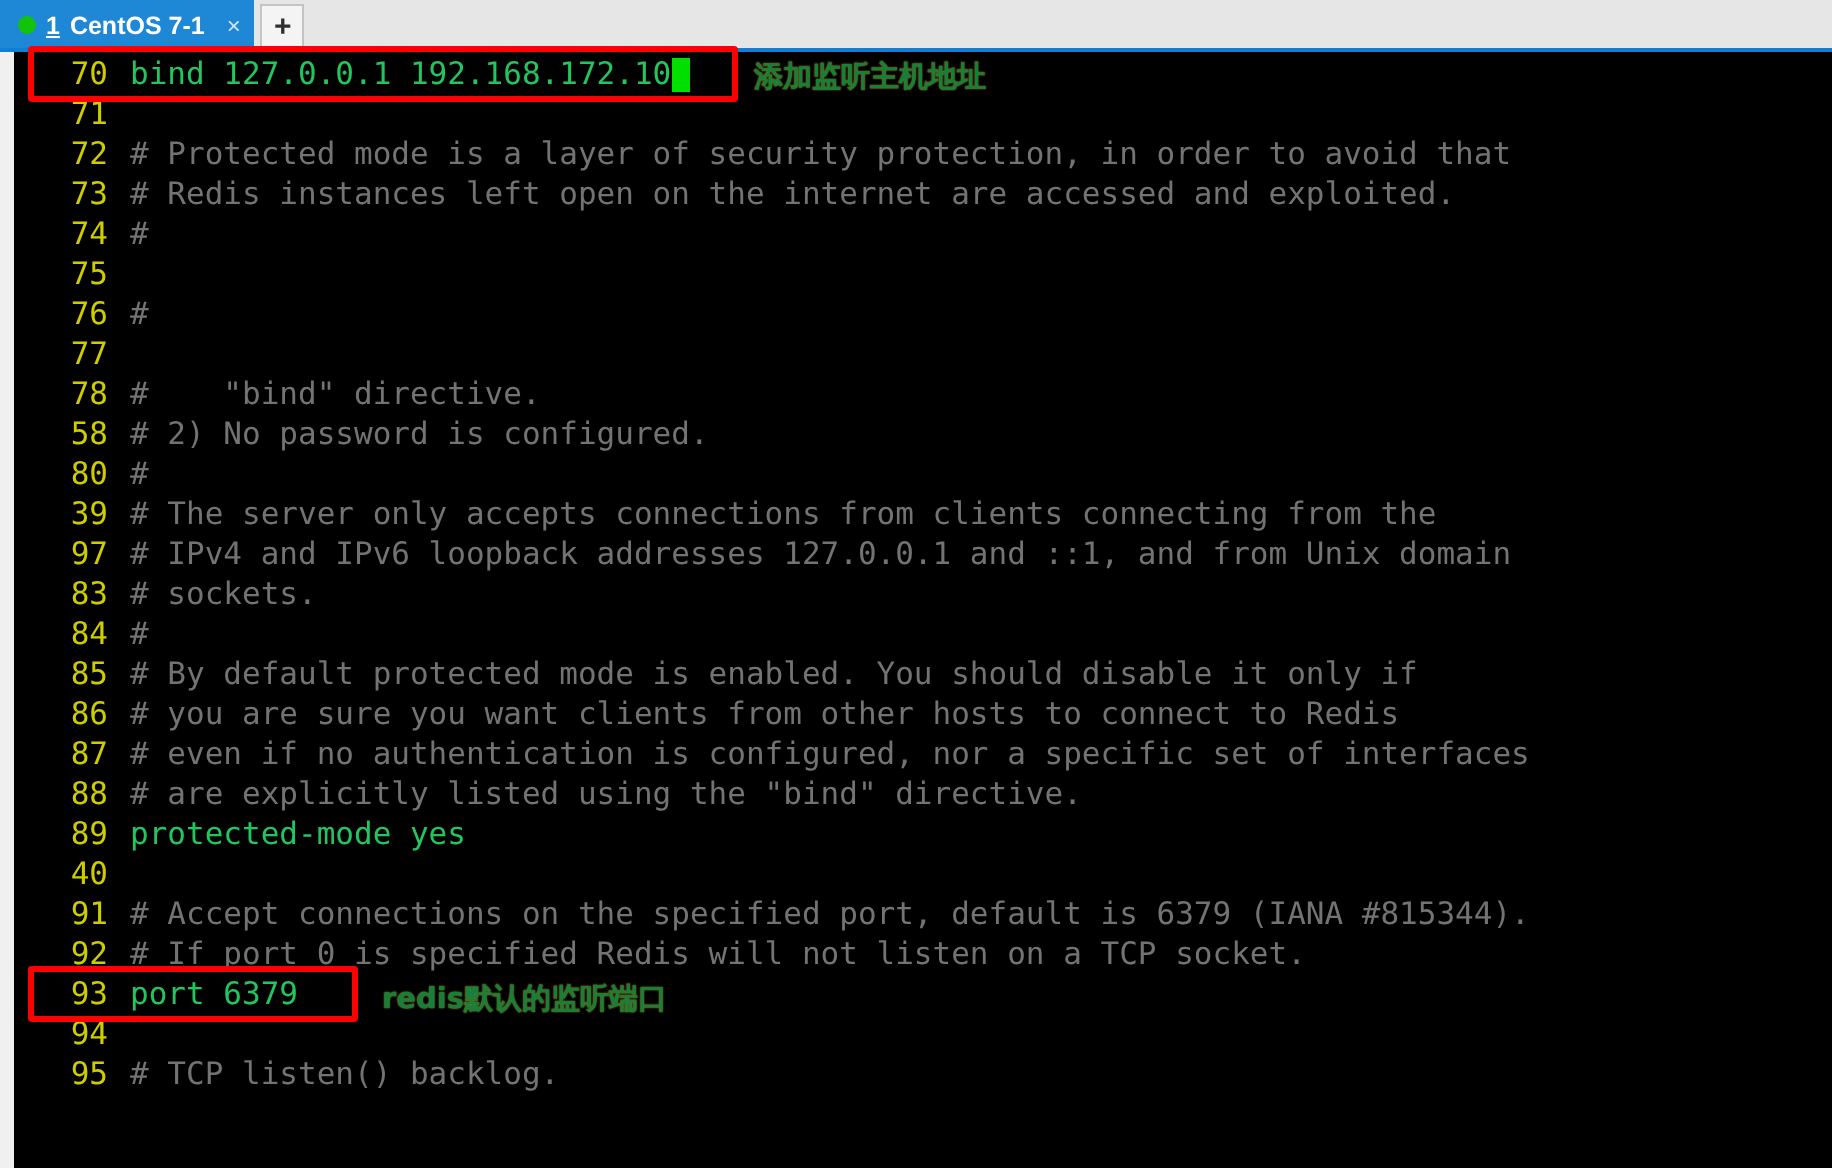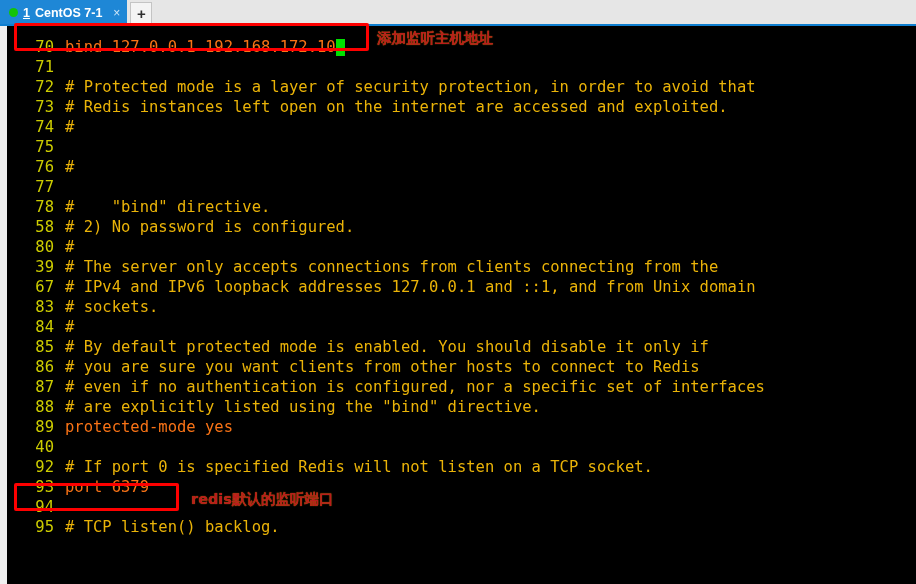--- a/index.html
+++ b/index.html
@@ -114,21 +114,21 @@
     top: 0px;
     width: 909px;
     height: 558px;
     background: #000000;
     overflow: hidden;
   }
 
   .lines {
     position: absolute;
     left: 0;
-    top: 11px;
+    top: 1px;
     width: 772px;
   }
   .line {
     height: 20px;
     line-height: 20px;
     font-family: "DejaVu Sans Mono", "Liberation Mono", monospace;
     font-size: 15.5px;
     white-space: pre;
     display: flex;
     align-items: center;
@@ -139,41 +139,41 @@
     min-width: 47px;
     text-align: right;
     color: #cdcd00;
     font-family: "DejaVu Sans Mono", "Liberation Mono", monospace;
     font-size: 15.5px;
   }
   .ltext {
     padding-left: 11px;
     white-space: pre;
   }
-  .c-comment { color: #eab308; }
-  .c-code    { color: #f97316; }
+  .c-comment { color: #737373; }
+  .c-code    { color: #22c55e; }
   .cursor {
     display: inline-block;
     width: 9px;
     height: 17px;
     background: #00e000;
     vertical-align: -3px;
   }
 
   
   .hlbox {
     position: absolute;
     border: 3px solid #fe0000;
     box-sizing: border-box;
     border-radius: 2px;
     pointer-events: none;
   }
   .anno {
     position: absolute;
-    color: #b91c1c;
+    color: #15803d;
     font-family: "DejaVu Sans", "Liberation Sans", sans-serif;
     font-size: 14.5px;
     font-weight: 700;
     white-space: nowrap;
     text-shadow: 0 0 1px #c98a00;
   }
 </style>
 </head>
 <body>
 
@@ -198,29 +198,30 @@
           <div class="line"><span class="lnum">72</span><span class="ltext c-comment"># Protected mode is a layer of security protection, in order to avoid that</span></div>
           <div class="line"><span class="lnum">73</span><span class="ltext c-comment"># Redis instances left open on the internet are accessed and exploited.</span></div>
           <div class="line"><span class="lnum">74</span><span class="ltext c-comment">#</span></div>
           <div class="line"><span class="lnum">75</span></div>
           <div class="line"><span class="lnum">76</span><span class="ltext c-comment">#</span></div>
           <div class="line"><span class="lnum">77</span></div>
           <div class="line"><span class="lnum">78</span><span class="ltext c-comment">#    "bind" directive.</span></div>
           <div class="line"><span class="lnum">58</span><span class="ltext c-comment"># 2) No password is configured.</span></div>
           <div class="line"><span class="lnum">80</span><span class="ltext c-comment">#</span></div>
           <div class="line"><span class="lnum">39</span><span class="ltext c-comment"># The server only accepts connections from clients connecting from the</span></div>
-          <div class="line"><span class="lnum">67</span><span class="ltext c-comment"># IPv4 and IPv6 loopback addresses 127.0.0.1 and ::1, and from Unix domain</span></div>
+          <div class="line"><span class="lnum">97</span><span class="ltext c-comment"># IPv4 and IPv6 loopback addresses 127.0.0.1 and ::1, and from Unix domain</span></div>
           <div class="line"><span class="lnum">83</span><span class="ltext c-comment"># sockets.</span></div>
           <div class="line"><span class="lnum">84</span><span class="ltext c-comment">#</span></div>
           <div class="line"><span class="lnum">85</span><span class="ltext c-comment"># By default protected mode is enabled. You should disable it only if</span></div>
           <div class="line"><span class="lnum">86</span><span class="ltext c-comment"># you are sure you want clients from other hosts to connect to Redis</span></div>
           <div class="line"><span class="lnum">87</span><span class="ltext c-comment"># even if no authentication is configured, nor a specific set of interfaces</span></div>
           <div class="line"><span class="lnum">88</span><span class="ltext c-comment"># are explicitly listed using the "bind" directive.</span></div>
           <div class="line"><span class="lnum">89</span><span class="ltext c-code">protected-mode yes</span></div>
           <div class="line"><span class="lnum">40</span><span class="ltext c-code"></span></div>
+          <div class="line"><span class="lnum">91</span><span class="ltext c-comment"># Accept connections on the specified port, default is 6379 (IANA #815344).</span></div>
           <div class="line"><span class="lnum">92</span><span class="ltext c-comment"># If port 0 is specified Redis will not listen on a TCP socket.</span></div>
           <div class="line"><span class="lnum">93</span><span class="ltext c-code">port 6379</span></div>
           <div class="line"><span class="lnum">94</span><span class="ltext c-code"></span></div>
           <div class="line"><span class="lnum">95</span><span class="ltext c-comment"># TCP listen() backlog.</span></div>
         </div>
     </div>
   </div>
 
   <div class="hlbox" id="box-bind" style="left: 14px; top: 23px; width: 355px; height: 28px;"></div>
   <div class="hlbox" id="box-port" style="left: 14px; top: 483px; width: 165px; height: 28px;"></div>

